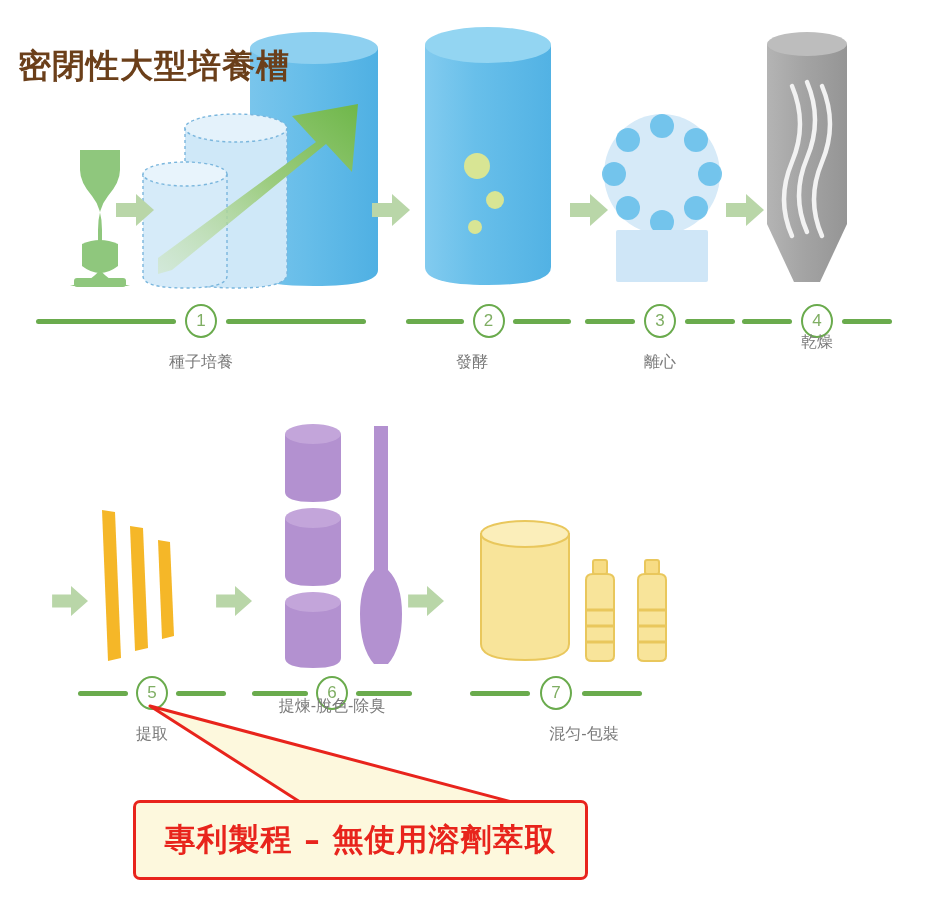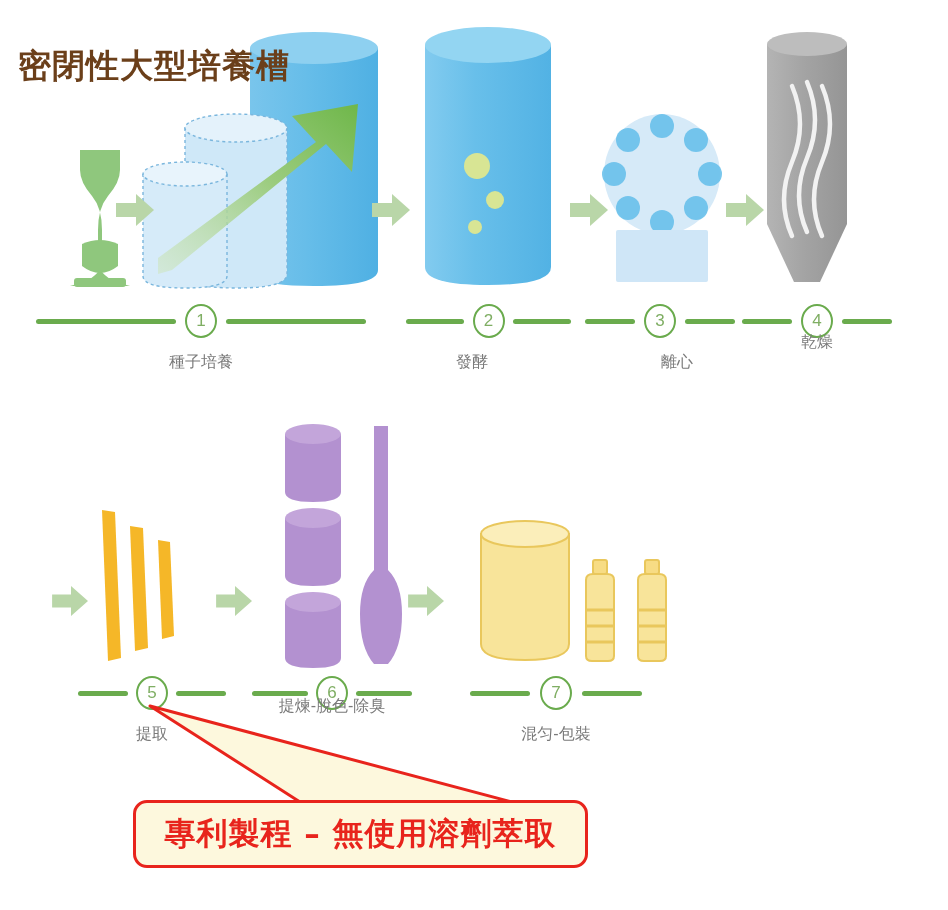--- a/index.html
+++ b/index.html
@@ -40,22 +40,22 @@
     font-family:Liberation Sans, sans-serif;
     transform:translateX(-50%);
   }
 
   
   .shape{position:absolute;}
   .shape svg{display:block;overflow:visible;}
 
   
   .callout-box{
-    position:absolute;left:133px;top:800px;width:455px;height:68px;
-    border:3px solid #e8241c;border-radius:14px;background:#fdf8dd;
+    position:absolute;left:133px;top:800px;width:455px;height:80px;
+    border:3px solid #e8241c;border-radius:7px;background:#fdf8dd;
     z-index:30;box-sizing:border-box;
     display:flex;align-items:center;justify-content:center;
   }
   .callout-text{
     font-size:31px;font-weight:bold;color:#e8241c;white-space:nowrap;
     font-family:"DejaVu Sans","Liberation Sans",sans-serif;
     letter-spacing:1px;
   }
   .callout-tail{position:absolute;left:0;top:0;z-index:29;pointer-events:none;}
 </style>
@@ -200,21 +200,21 @@
     <div class="bar" style="right:0;width:58px;"></div>
     <div class="circle">2</div>
   </div>
   <div class="steplabel" style="left:472px;top:352px;">發酵</div>
 
   <div class="axis" style="left:585px;top:304px;width:150px;">
     <div class="bar" style="left:0;width:50px;"></div>
     <div class="bar" style="right:0;width:50px;"></div>
     <div class="circle">3</div>
   </div>
-  <div class="steplabel" style="left:660px;top:352px;margin-left:17px;">離心</div>
+  <div class="steplabel" style="left:660px;top:352px;">離心</div>
 
   <div class="axis" style="left:742px;top:304px;width:150px;">
     <div class="bar" style="left:0;width:50px;"></div>
     <div class="bar" style="right:0;width:50px;"></div>
     <div class="circle">4</div>
   </div>
   <div class="steplabel" style="left:817px;top:332px;">乾燥</div>
 
   <div class="arrow" style="left:52px;top:584px;">
     <svg width="38" height="34" viewBox="0 0 40 36">
@@ -298,21 +298,21 @@
     <div class="bar" style="right:0;width:56px;"></div>
     <div class="circle">6</div>
   </div>
   <div class="steplabel" style="left:332px;top:696px;">提煉-脫色-除臭</div>
 
   <div class="axis" style="left:470px;top:676px;width:172px;">
     <div class="bar" style="left:0;width:60px;"></div>
     <div class="bar" style="right:0;width:60px;"></div>
     <div class="circle">7</div>
   </div>
-  <div class="steplabel" style="left:556px;top:724px;">混匀-包裝</div>
+  <div class="steplabel" style="left:584px;top:724px;">混匀-包裝</div>
 
   <svg class="callout-tail" width="948" height="910" viewBox="0 0 948 910">
     <path d="M150 706 L300 802 L512 802 Z" fill="#fdf8dd" stroke="#e8241c" stroke-width="3" stroke-linejoin="round"></path>
   </svg>
 
   <div class="callout-box">
     <span class="callout-text">專利製程 – 無使用溶劑萃取</span>
   </div>
 
 </div>

